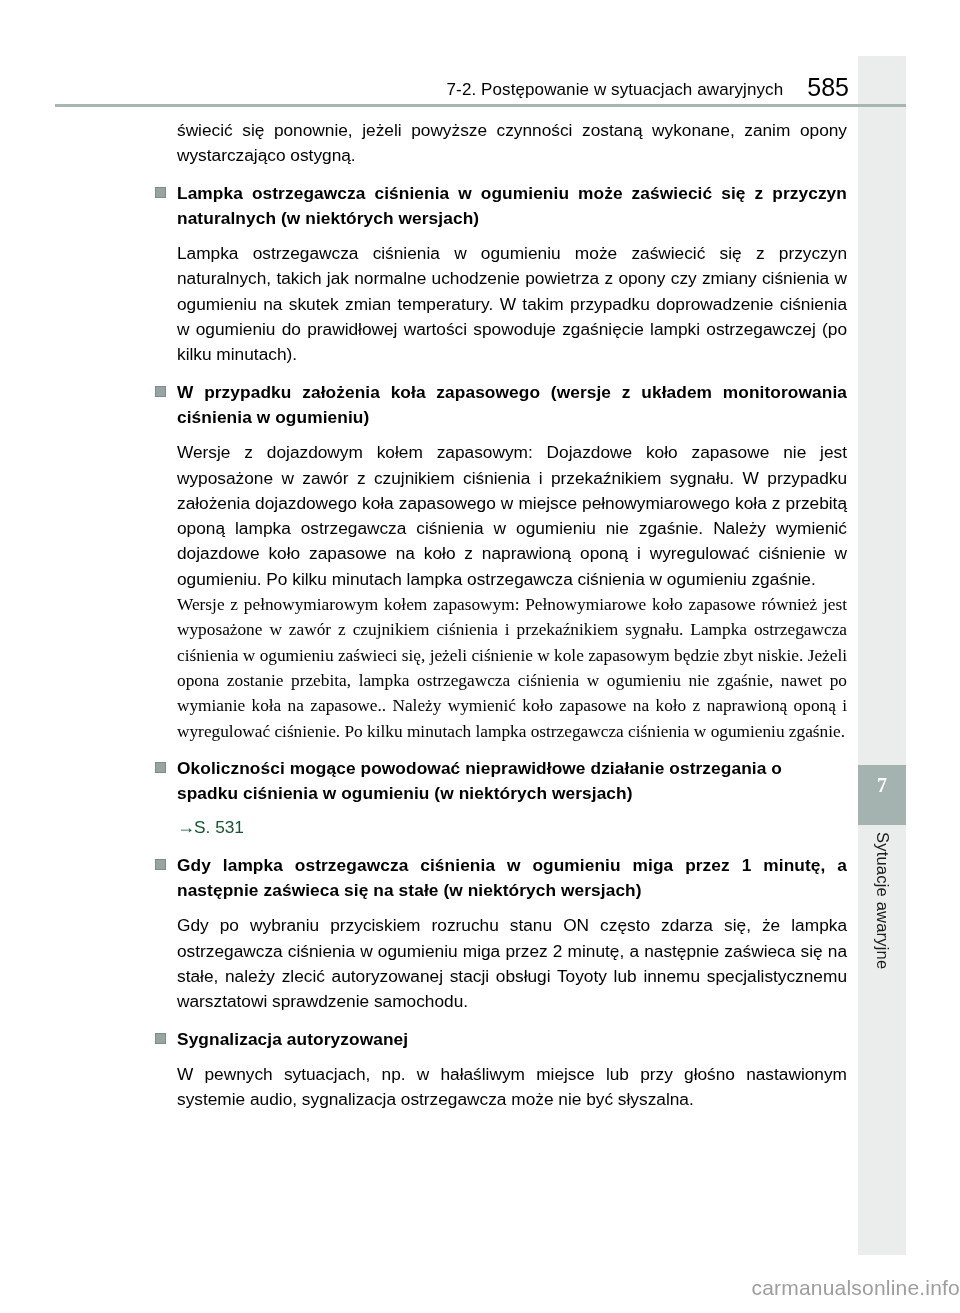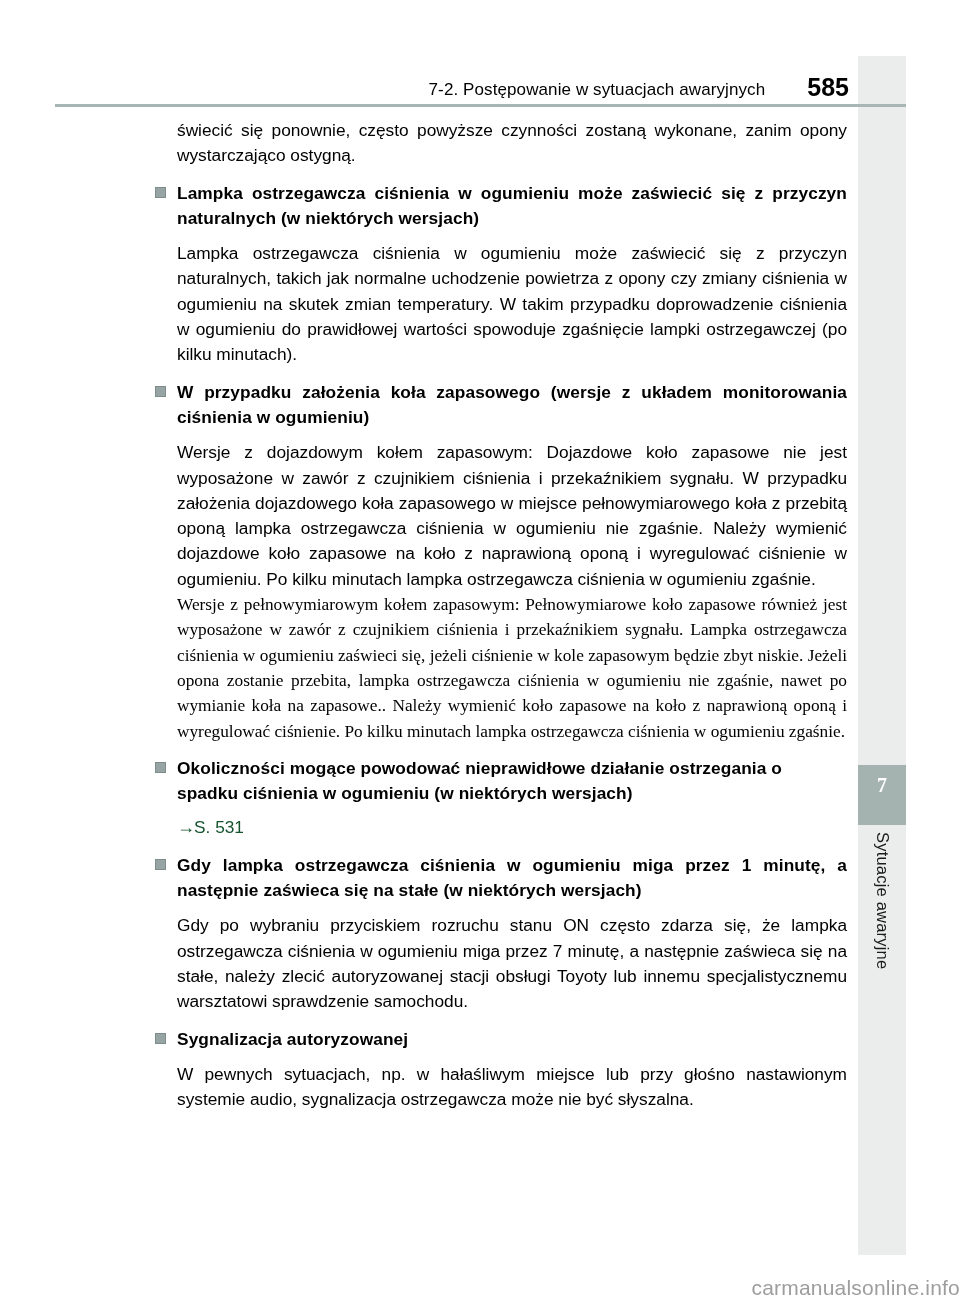--- a/index.html
+++ b/index.html
@@ -41,22 +41,22 @@
     justify-content: flex-end;
   }
   .header-title {
     font-size: 17px;
     letter-spacing: 0.1px;
     color: #000;
     white-space: nowrap;
   }
   .header-page {
     font-size: 25px;
-    font-weight: bold;
-    margin-left: 42px;
+    font-weight: normal;
+    margin-left: 24px;
     line-height: 0.95;
     color: #000;
   }
   .header-rule {
     position: absolute;
     left: 55px;
     top: 104px;
     width: 851px;
     height: 3px;
     background: #a7b5b3;
@@ -204,21 +204,21 @@
 
   <div class="chapter-tab">
     <div class="chapter-tab-num">7</div>
   </div>
   <div class="chapter-label">
     <span>Sytuacje awaryjne</span>
   </div>
 
   <div class="content">
 
-    <p class="para indent">świecić się ponownie, często powyższe czynności zostaną wykonane, zanim opony wystarczająco ostygną.</p>
+    <p class="para indent">świecić się ponownie, jeżeli powyższe czynności zostaną wykonane, zanim opony wystarczająco ostygną.</p>
 
     <div class="bullet-block">
       <span class="bullet-sq"></span>
       <p class="bullet-heading">Lampka ostrzegawcza ciśnienia w ogumieniu może zaświecić się z przyczyn naturalnych (w niektórych wersjach)</p>
     </div>
     <p class="para indent body-after">Lampka ostrzegawcza ciśnienia w ogumieniu może zaświecić się z przyczyn naturalnych, takich jak normalne uchodzenie powietrza z opony czy zmiany ciśnienia w ogumieniu na skutek zmian temperatury. W takim przypadku doprowadzenie ciśnienia w ogumieniu do prawidłowej wartości spowoduje zgaśnięcie lampki ostrzegawczej (po kilku minutach).</p>
 
     <div class="bullet-block">
       <span class="bullet-sq"></span>
       <p class="bullet-heading">W przypadku założenia koła zapasowego (wersje z układem monitorowania ciśnienia w ogumieniu)</p>
@@ -231,21 +231,21 @@
       <p class="bullet-heading nojust">Okoliczności mogące powodować nieprawidłowe działanie ostrzegania o spadku ciśnienia w ogumieniu (w niektórych wersjach)</p>
     </div>
     <div class="pageref">
       <span class="arrow">→</span><span>S. 531</span>
     </div>
 
     <div class="bullet-block">
       <span class="bullet-sq"></span>
       <p class="bullet-heading">Gdy lampka ostrzegawcza ciśnienia w ogumieniu miga przez 1 minutę, a następnie zaświeca się na stałe (w niektórych wersjach)</p>
     </div>
-    <p class="para indent body-after">Gdy po wybraniu przyciskiem rozruchu stanu ON często zdarza się, że lampka ostrzegawcza ciśnienia w ogumieniu miga przez 7 minutę, a następnie zaświeca się na stałe, należy zlecić autoryzowanej stacji obsługi Toyoty lub innemu specjalistycznemu warsztatowi sprawdzenie samochodu.</p>
+    <p class="para indent body-after">Gdy po wybraniu przyciskiem rozruchu stanu ON często zdarza się, że lampka ostrzegawcza ciśnienia w ogumieniu miga przez 2 minutę, a następnie zaświeca się na stałe, należy zlecić autoryzowanej stacji obsługi Toyoty lub innemu specjalistycznemu warsztatowi sprawdzenie samochodu.</p>
 
     <div class="bullet-block">
       <span class="bullet-sq"></span>
       <p class="bullet-heading nojust">Sygnalizacja autoryzowanej</p>
     </div>
     <p class="para indent body-after">W pewnych sytuacjach, np. w hałaśliwym miejsce lub przy głośno nastawionym systemie audio, sygnalizacja ostrzegawcza może nie być słyszalna.</p>
 
   </div>
 
   <div class="watermark">carmanualsonline.info</div>

